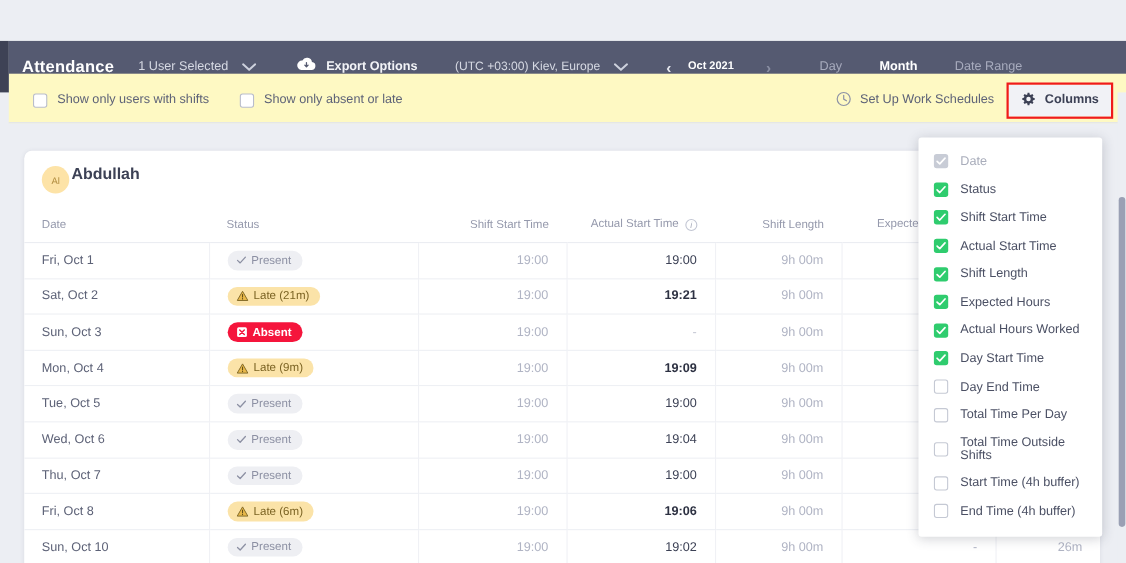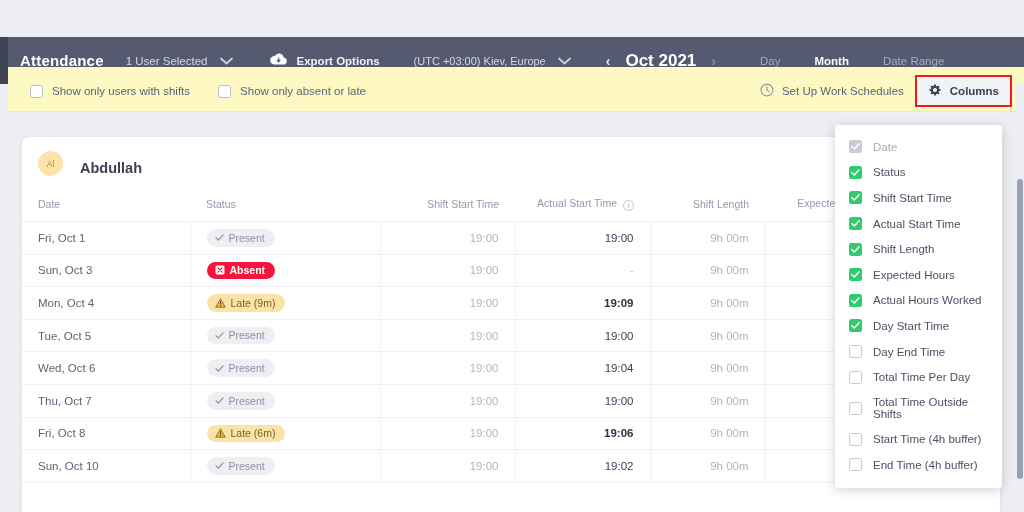--- a/index.html
+++ b/index.html
@@ -46,21 +46,21 @@
   .cloud-icon { display: block; }
   .export-label { font-size: 11.5px; font-weight: bold; color: #f2f3f7; }
   .tz { font-size: 11px; color: #d6d9e3; margin-right: 12px; }
   .tz-chev { font-size: 12px; color: #cdd1dd; margin-right: 26px; cursor: pointer; }
   .nav-arrow {
     font-size: 14px; color: #e6e8ef; cursor: pointer;
     padding: 0 9px; font-weight: bold;
   }
   .nav-arrow.dim { color: #8a8fa3; }
   .period {
-    font-size: 17px; font-weight: bold; color: #ffffff;
+    font-size: 10px; font-weight: bold; color: #ffffff;
     margin: 0 6px; min-width: 56px; text-align: left;
   }
   .range-tabs { display: flex; align-items: center; height: 47px; margin-left: 18px; }
   .range-tab {
     position: relative;
     font-size: 11.5px; color: #a7abbd;
     padding: 3px 17px; height: 47px; display: flex; align-items: center;
     cursor: pointer;
   }
   .range-tab.active { color: #ffffff; font-weight: bold; }
@@ -100,21 +100,21 @@
 
   
   .card {
     position: absolute; left: 22px; top: 100px;
     width: 978px; min-height: 412px;
     background: #ffffff;
     border-radius: 7px 7px 0 0;
     box-shadow: 0 1px 4px rgba(60,65,85,.10);
     overflow: hidden;
   }
-  .card-head { display: flex; align-items: flex-end; gap: 17px; padding: 14px 0 12px 16px; }
+  .card-head { display: flex; align-items: flex-start; gap: 2px; padding: 14px 0 12px 16px; }
   .avatar {
     width: 25px; height: 25px; border-radius: 50%;
     background: #fde3a7; color: #b08b3e;
     font-size: 8.5px; display: flex; align-items: center; justify-content: center;
     flex: none;
   }
   .person-name { font-size: 14.5px; font-weight: bold; color: #3c4155; }
 
   table { width: 100%; border-collapse: collapse; table-layout: fixed; }
   thead th {
@@ -309,20 +309,35 @@
                 </svg>
                 <span>Present</span>
               </span></td>
             <td class="num sched-time">19:00</td>
             <td class="num actual ">19:00</td>
             <td class="num muted">9h 00m</td>
             <td class="num muted"></td>
             <td class="num muted"></td>
           </tr>
           <tr>
+            <td class="date-cell">Sat, Oct 2</td>
+            <td><span class="badge late">
+                <svg class="b-ico" width="11" height="10" viewBox="0 0 12 11">
+                  <path d="M6 .9 11.3 10.1H.7Z" fill="#e8b84a" stroke="#7b6323" stroke-width=".9" stroke-linejoin="round"></path>
+                  <path d="M6 4.1v2.6M6 8.1v.6" stroke="#5d4a17" stroke-width="1" stroke-linecap="round"></path>
+                </svg>
+                <span>Late (21m)</span>
+              </span></td>
+            <td class="num sched-time">19:00</td>
+            <td class="num actual bold">19:21</td>
+            <td class="num muted">9h 00m</td>
+            <td class="num muted"></td>
+            <td class="num muted"></td>
+          </tr>
+          <tr>
             <td class="date-cell">Sun, Oct 3</td>
             <td><span class="badge absent">
                 <svg class="b-ico" width="10" height="10" viewBox="0 0 11 11">
                   <rect x=".6" y=".6" width="9.8" height="9.8" rx="1.6" fill="#fff"></rect>
                   <path d="M3.2 3.2 7.8 7.8M7.8 3.2 3.2 7.8" stroke="#f5153c" stroke-width="1.4" stroke-linecap="round"></path>
                 </svg>
                 <span>Absent</span>
               </span></td>
             <td class="num sched-time">19:00</td>
             <td class="num actual none">-</td>

